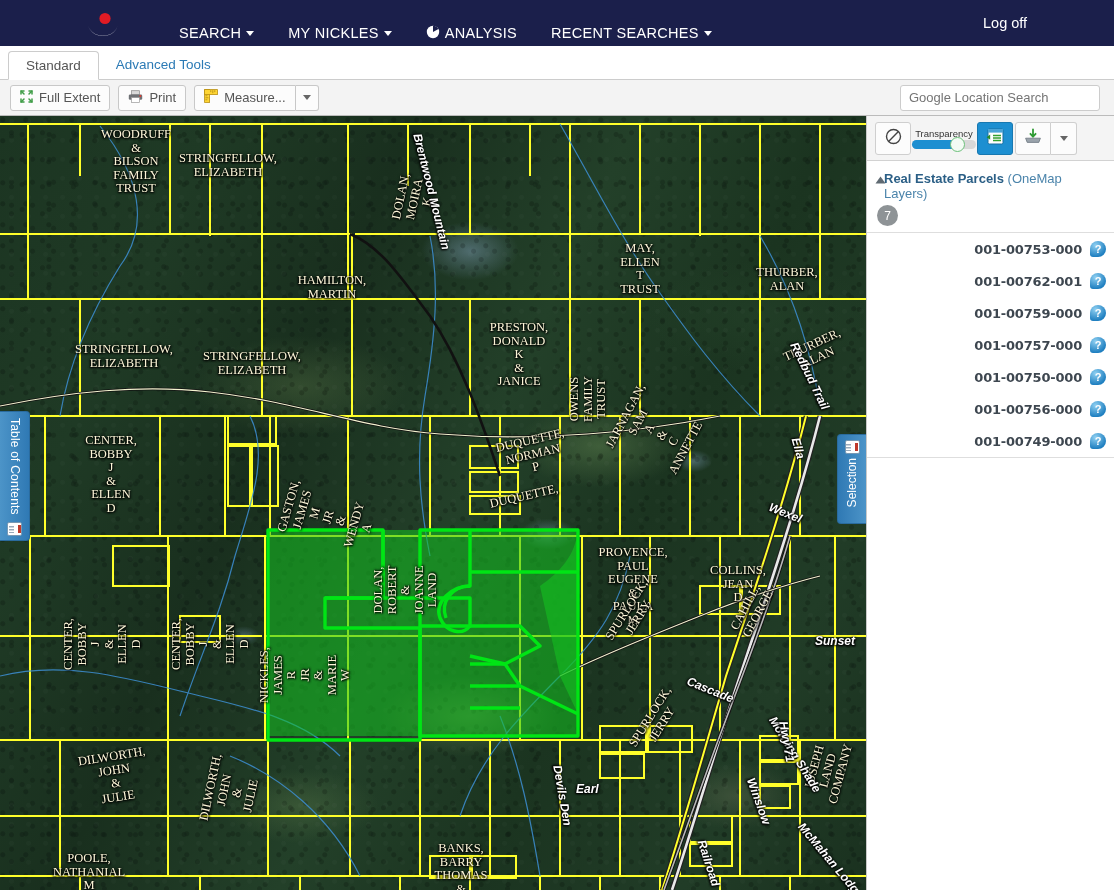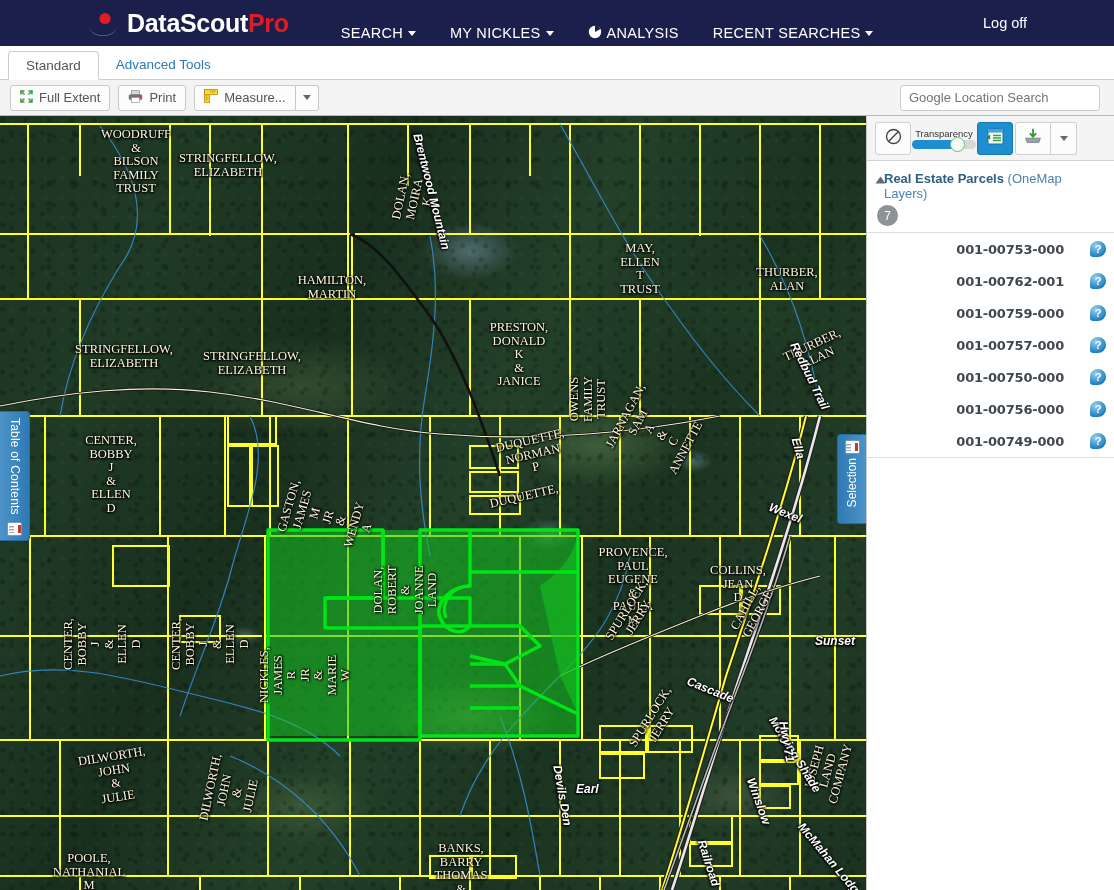--- a/index.html
+++ b/index.html
@@ -131,41 +131,40 @@
   #layerhdr { padding:10px 8px 2px 10px; display:flex; align-items:flex-start; }
   .tri { width:0;height:0;border-top:5px solid transparent;border-bottom:5px solid transparent;
          border-right:7px solid #5f6a72; margin-top:4px; }
   #layername { font-size:13px; color:#2b5f86; font-weight:bold; }
   #layername span.sub { font-weight:normal; color:#4b84ab; }
   #countbadge { margin:2px 0 0 10px; width:21px; height:21px; border-radius:50%;
        background:#8e9396; color:#fff; font-size:12px; display:flex;
        align-items:center; justify-content:center; }
   #plist { margin-top:6px; border-top:1px solid #dedede; }
   .prow { height:32px; display:flex; align-items:center; justify-content:flex-end;
-          gap:26px; padding-right:8px; cursor:pointer; }
+          gap:8px; padding-right:8px; cursor:pointer; }
   .prow .pid { font-size:13px; font-weight:bold; color:#3e4750;
                font-family:"DejaVu Sans", sans-serif; letter-spacing:-.2px; }
   .qbub { width:16px; height:16px; position:relative; flex:0 0 auto; }
   .qbub .b { position:absolute; inset:0; border-radius:50% 50% 50% 3px;
              background:radial-gradient(circle at 34% 28%, #8fd0f2, #1f7fc0 72%); }
   .qbub .q { position:absolute; inset:0; color:#fff; font-size:11px; font-weight:bold;
              display:flex; align-items:center; justify-content:center; line-height:1; }
 </style>
 </head>
 <body>
 
 <div id="topnav">
   <div id="brand">
     <div id="brand-logo">
       <svg viewBox="0 0 34 28" width="34" height="28">
         <path d="M2 14 A15 13 0 0 0 32 14 A13 11 0 0 1 2 14 Z" fill="#ffffff"></path>
         <circle cx="19" cy="9.5" r="5.6" fill="#e01b24"></circle>
       </svg>
     </div>
-    <div id="brand-text"><span>DataScout</span><span class="pro">Pro</span></div>
   </div>
 
   <div id="nav-links">
     <div class="navitem">
       <span>SEARCH</span>
       <i class="caret"></i>
     </div>
     <div class="navitem">
       <span>MY NICKLES</span>
       <i class="caret"></i>

